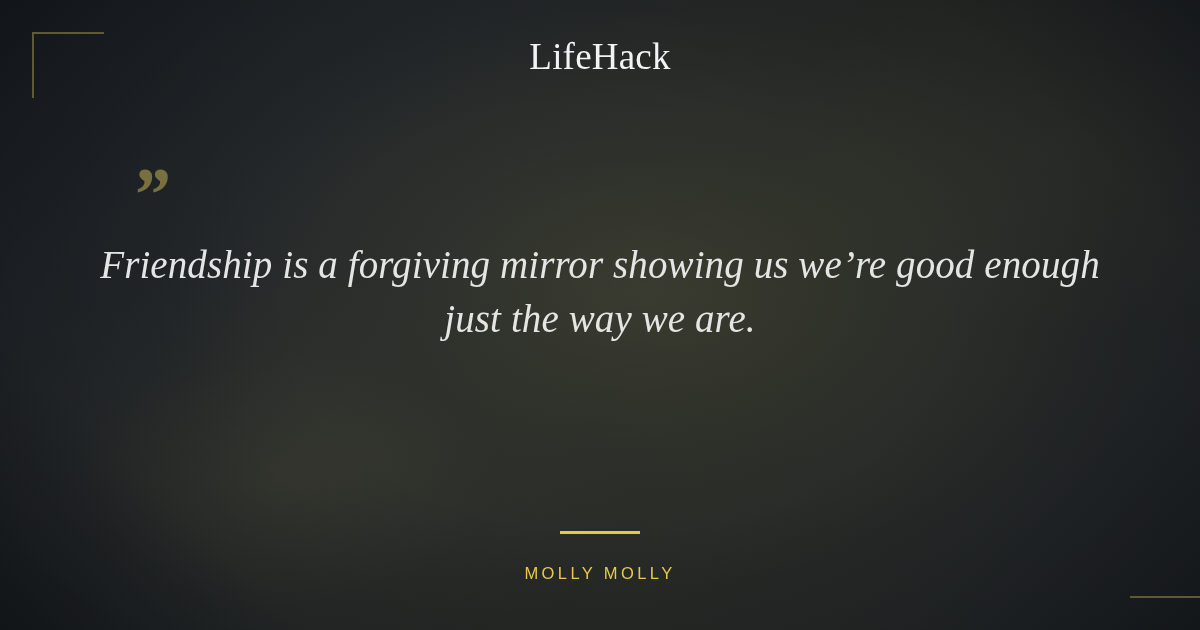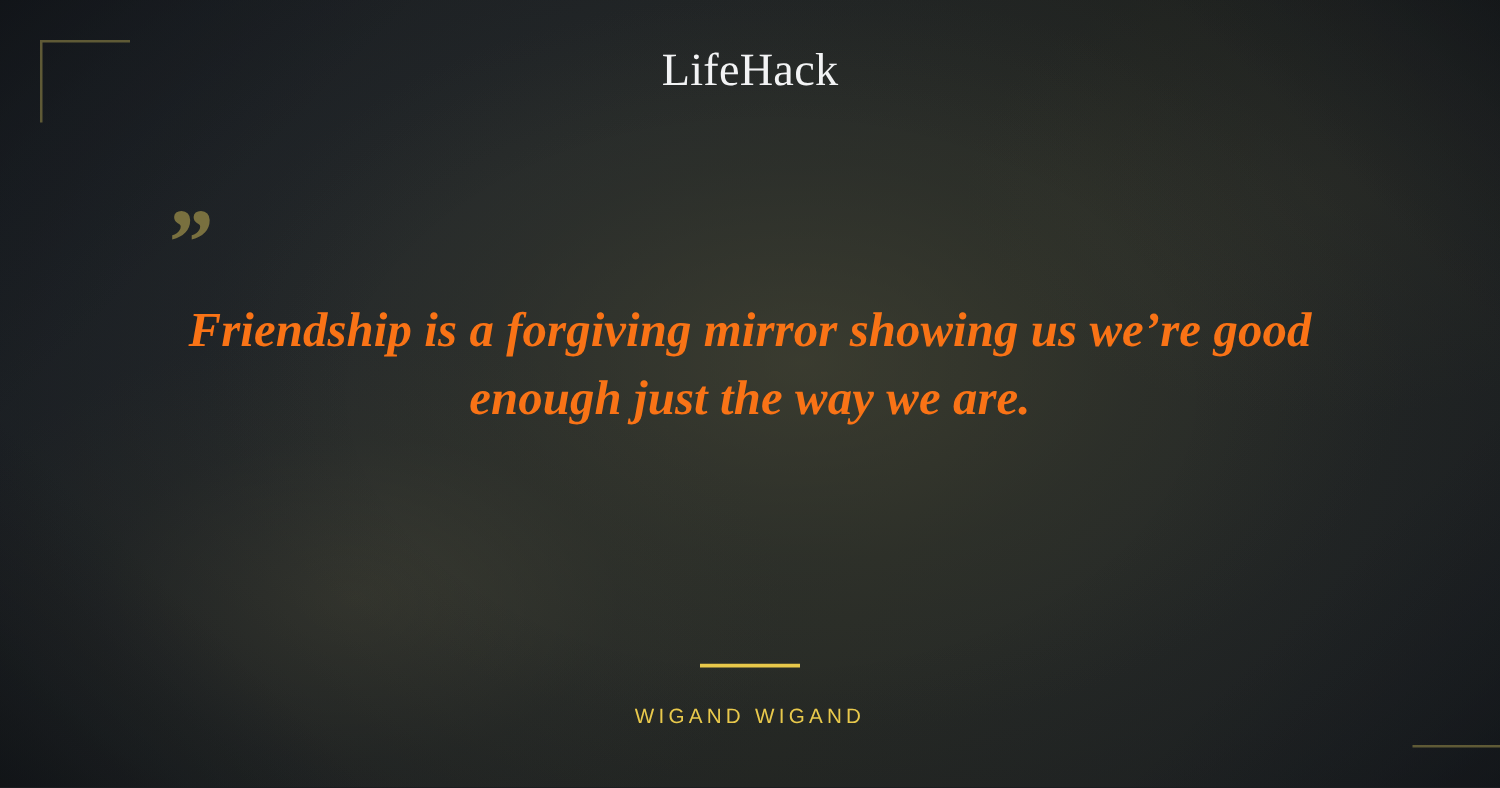--- a/index.html
+++ b/index.html
@@ -129,24 +129,24 @@
   }
 
   .quote-text {
     position: absolute;
     left: 100px;
     top: 88px;
     width: 1000px;
     text-align: center;
     font-family: "Liberation Serif", "DejaVu Serif", serif;
     font-style: italic;
-    font-weight: 700;
+    font-weight: 400;
     font-size: 39px;
     line-height: 54px;
-    color: #f97316;
+    color: #e5e5e5;
     letter-spacing: 0.1px;
   }
 
   
   .divider {
     position: absolute;
     left: 560px;
     top: 381px;
     width: 80px;
     height: 3px;
@@ -188,17 +188,17 @@
 
     <div class="quote-mark">”</div>
 
     <div class="quote-text">
       <span>Friendship is a forgiving mirror showing us we’re good</span>
       <span>enough just the way we are.</span>
     </div>
 
     <div class="divider"></div>
 
-    <div class="author">WIGAND WIGAND</div>
+    <div class="author">MOLLY MOLLY</div>
 
   </div>
 
 </div>
 
 </body></html>

